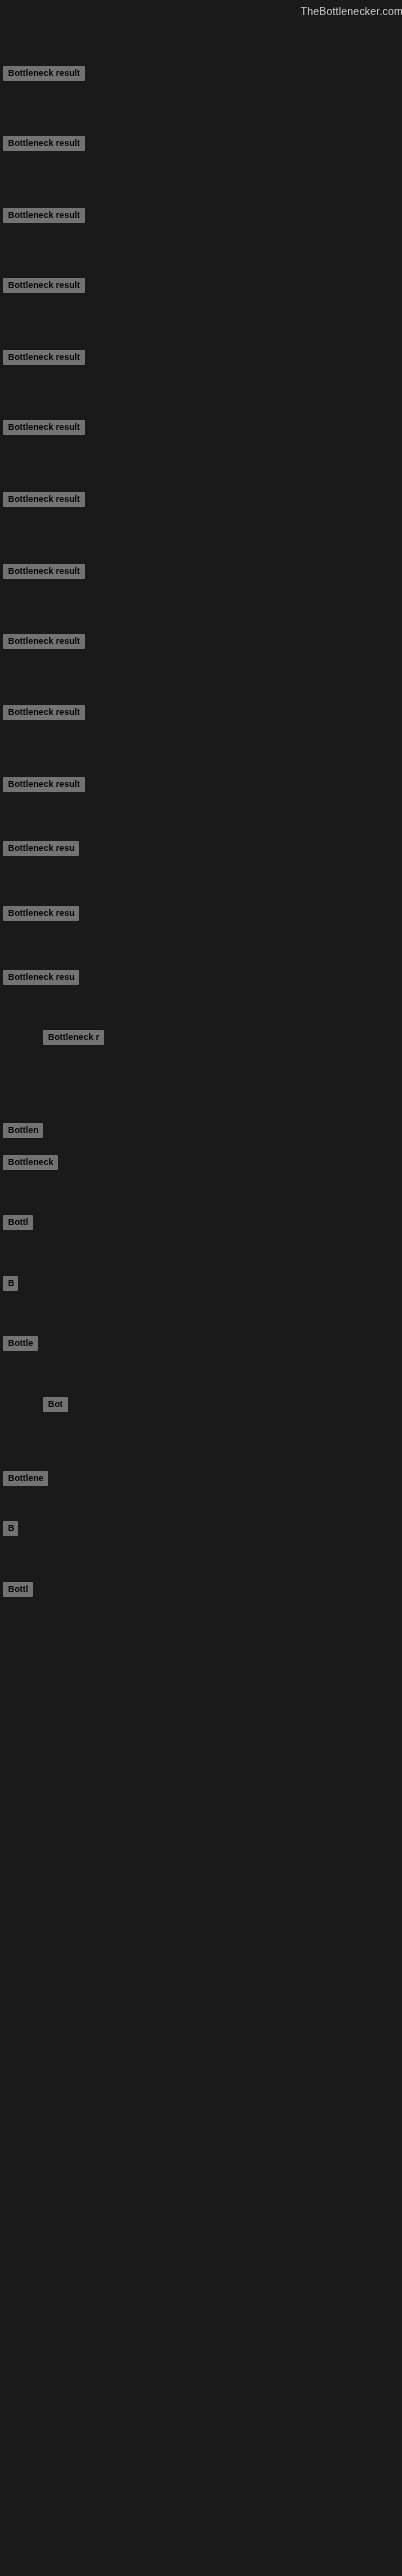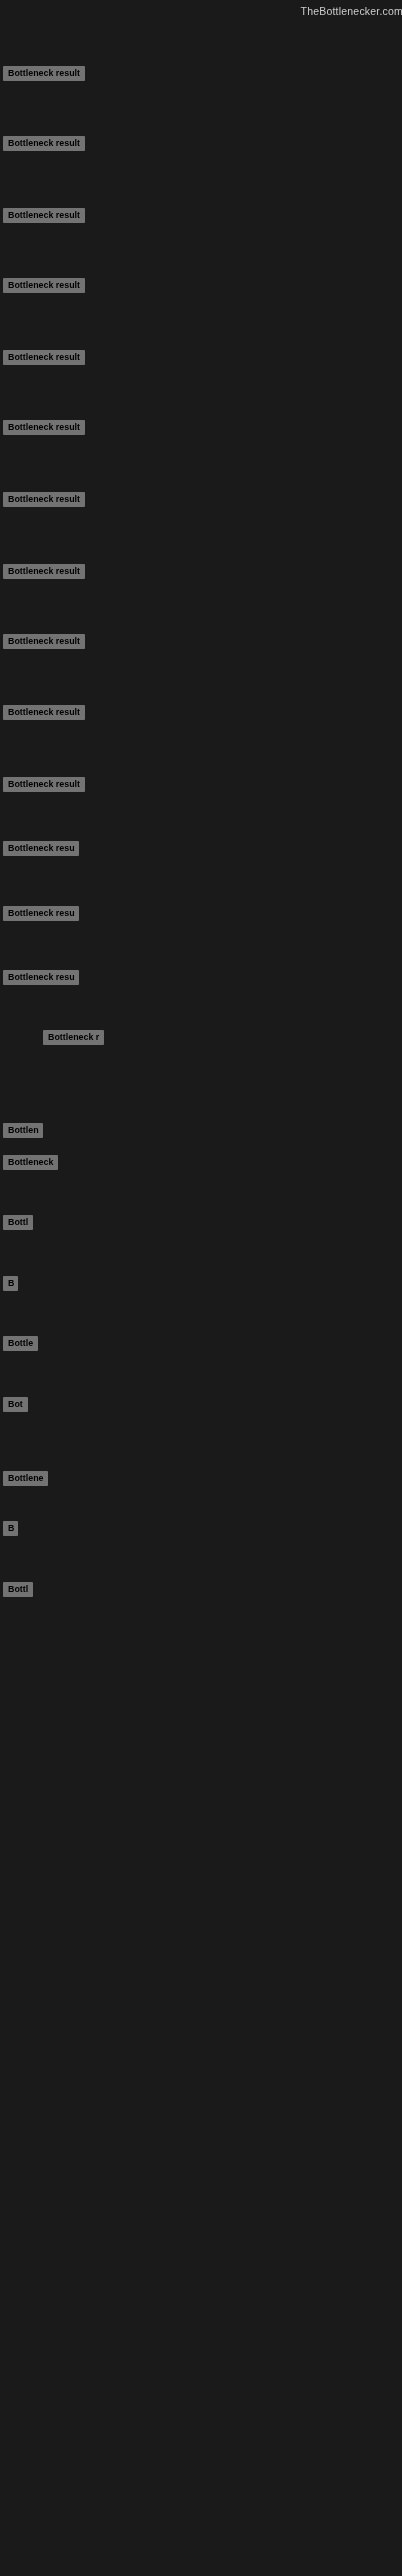--- a/index.html
+++ b/index.html
@@ -57,18 +57,18 @@
     <div style="position: absolute; top: 757px; left: 3.2px;"><span class="bottleneck-badge" style="max-width: 121px;">Bottleneck result</span></div>
     <div style="position: absolute; top: 821px; left: 3.2px;"><span class="bottleneck-badge" style="max-width: 113px;">Bottleneck resu</span></div>
     <div style="position: absolute; top: 886px; left: 3.2px;"><span class="bottleneck-badge" style="max-width: 109px;">Bottleneck resu</span></div>
     <div style="position: absolute; top: 950px; left: 3.2px;"><span class="bottleneck-badge" style="max-width: 105px;">Bottleneck resu</span></div>
     <div style="position: absolute; top: 1010px; left: 3.2px; padding-left: 40px;"><span class="bottleneck-badge" style="max-width: 89px;">Bottleneck r</span></div>
     <div style="position: absolute; top: 1103px; left: 3.2px;"><span class="bottleneck-badge" style="max-width: 64px;">Bottlen</span></div>
     <div style="position: absolute; top: 1135px; left: 3.2px;"><span class="bottleneck-badge" style="max-width: 76px;">Bottleneck</span></div>
     <div style="position: absolute; top: 1195px; left: 3.2px;"><span class="bottleneck-badge" style="max-width: 44px;">Bottl</span></div>
     <div style="position: absolute; top: 1256px; left: 3.2px;"><span class="bottleneck-badge" style="max-width: 14.5px;">B</span></div>
     <div style="position: absolute; top: 1316px; left: 3.2px;"><span class="bottleneck-badge" style="max-width: 50px;">Bottle</span></div>
-    <div style="position: absolute; top: 1377px; left: 3.2px;"><span class="bottleneck-badge" style="max-width: 31px;">Bot</span></div>
+    <div style="position: absolute; top: 1377px; left: 3.2px;"><span class="bottleneck-badge" style="max-width: 31px; margin-left: 40px;">Bot</span></div>
     <div style="position: absolute; top: 1451px; left: 3.2px;"><span class="bottleneck-badge" style="max-width: 63px;">Bottlene</span></div>
     <div style="position: absolute; top: 1501px; left: 3.2px;"><span class="bottleneck-badge" style="max-width: 14.5px;">B</span></div>
     <div style="position: absolute; top: 1562px; left: 3.2px;"><span class="bottleneck-badge" style="max-width: 44px;">Bottl</span></div>
   </div>
 
 
 </body></html>

